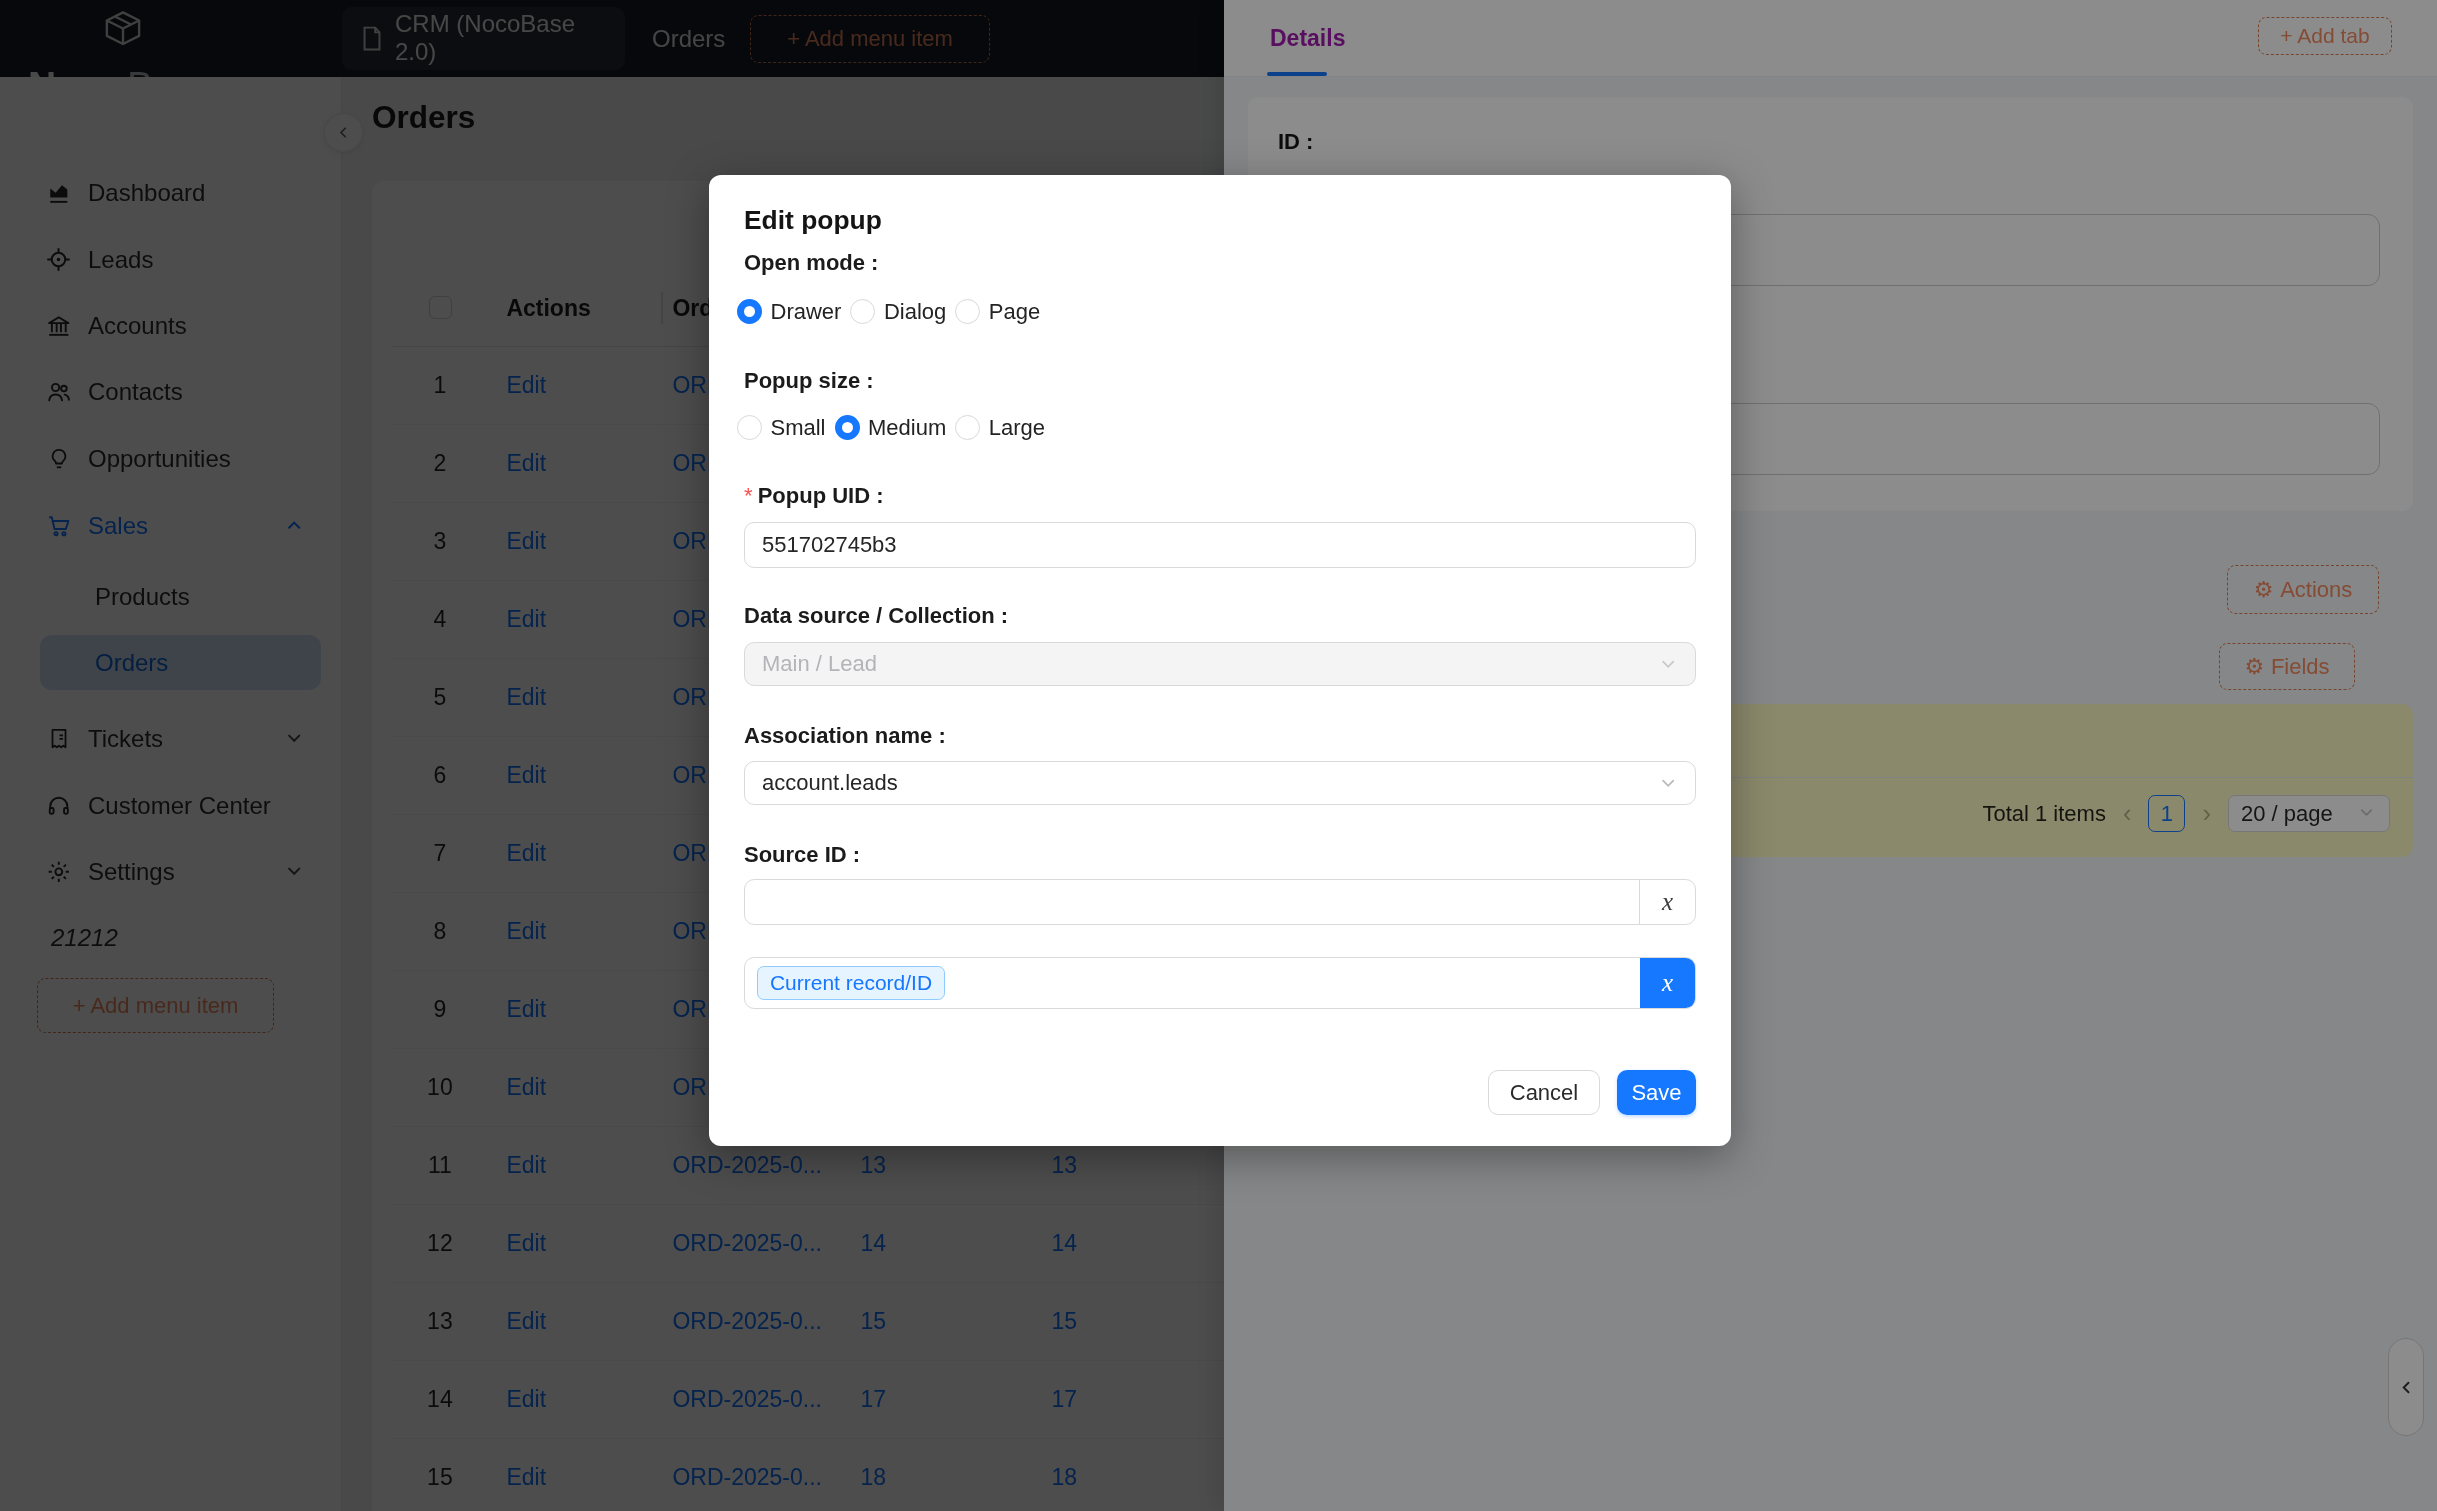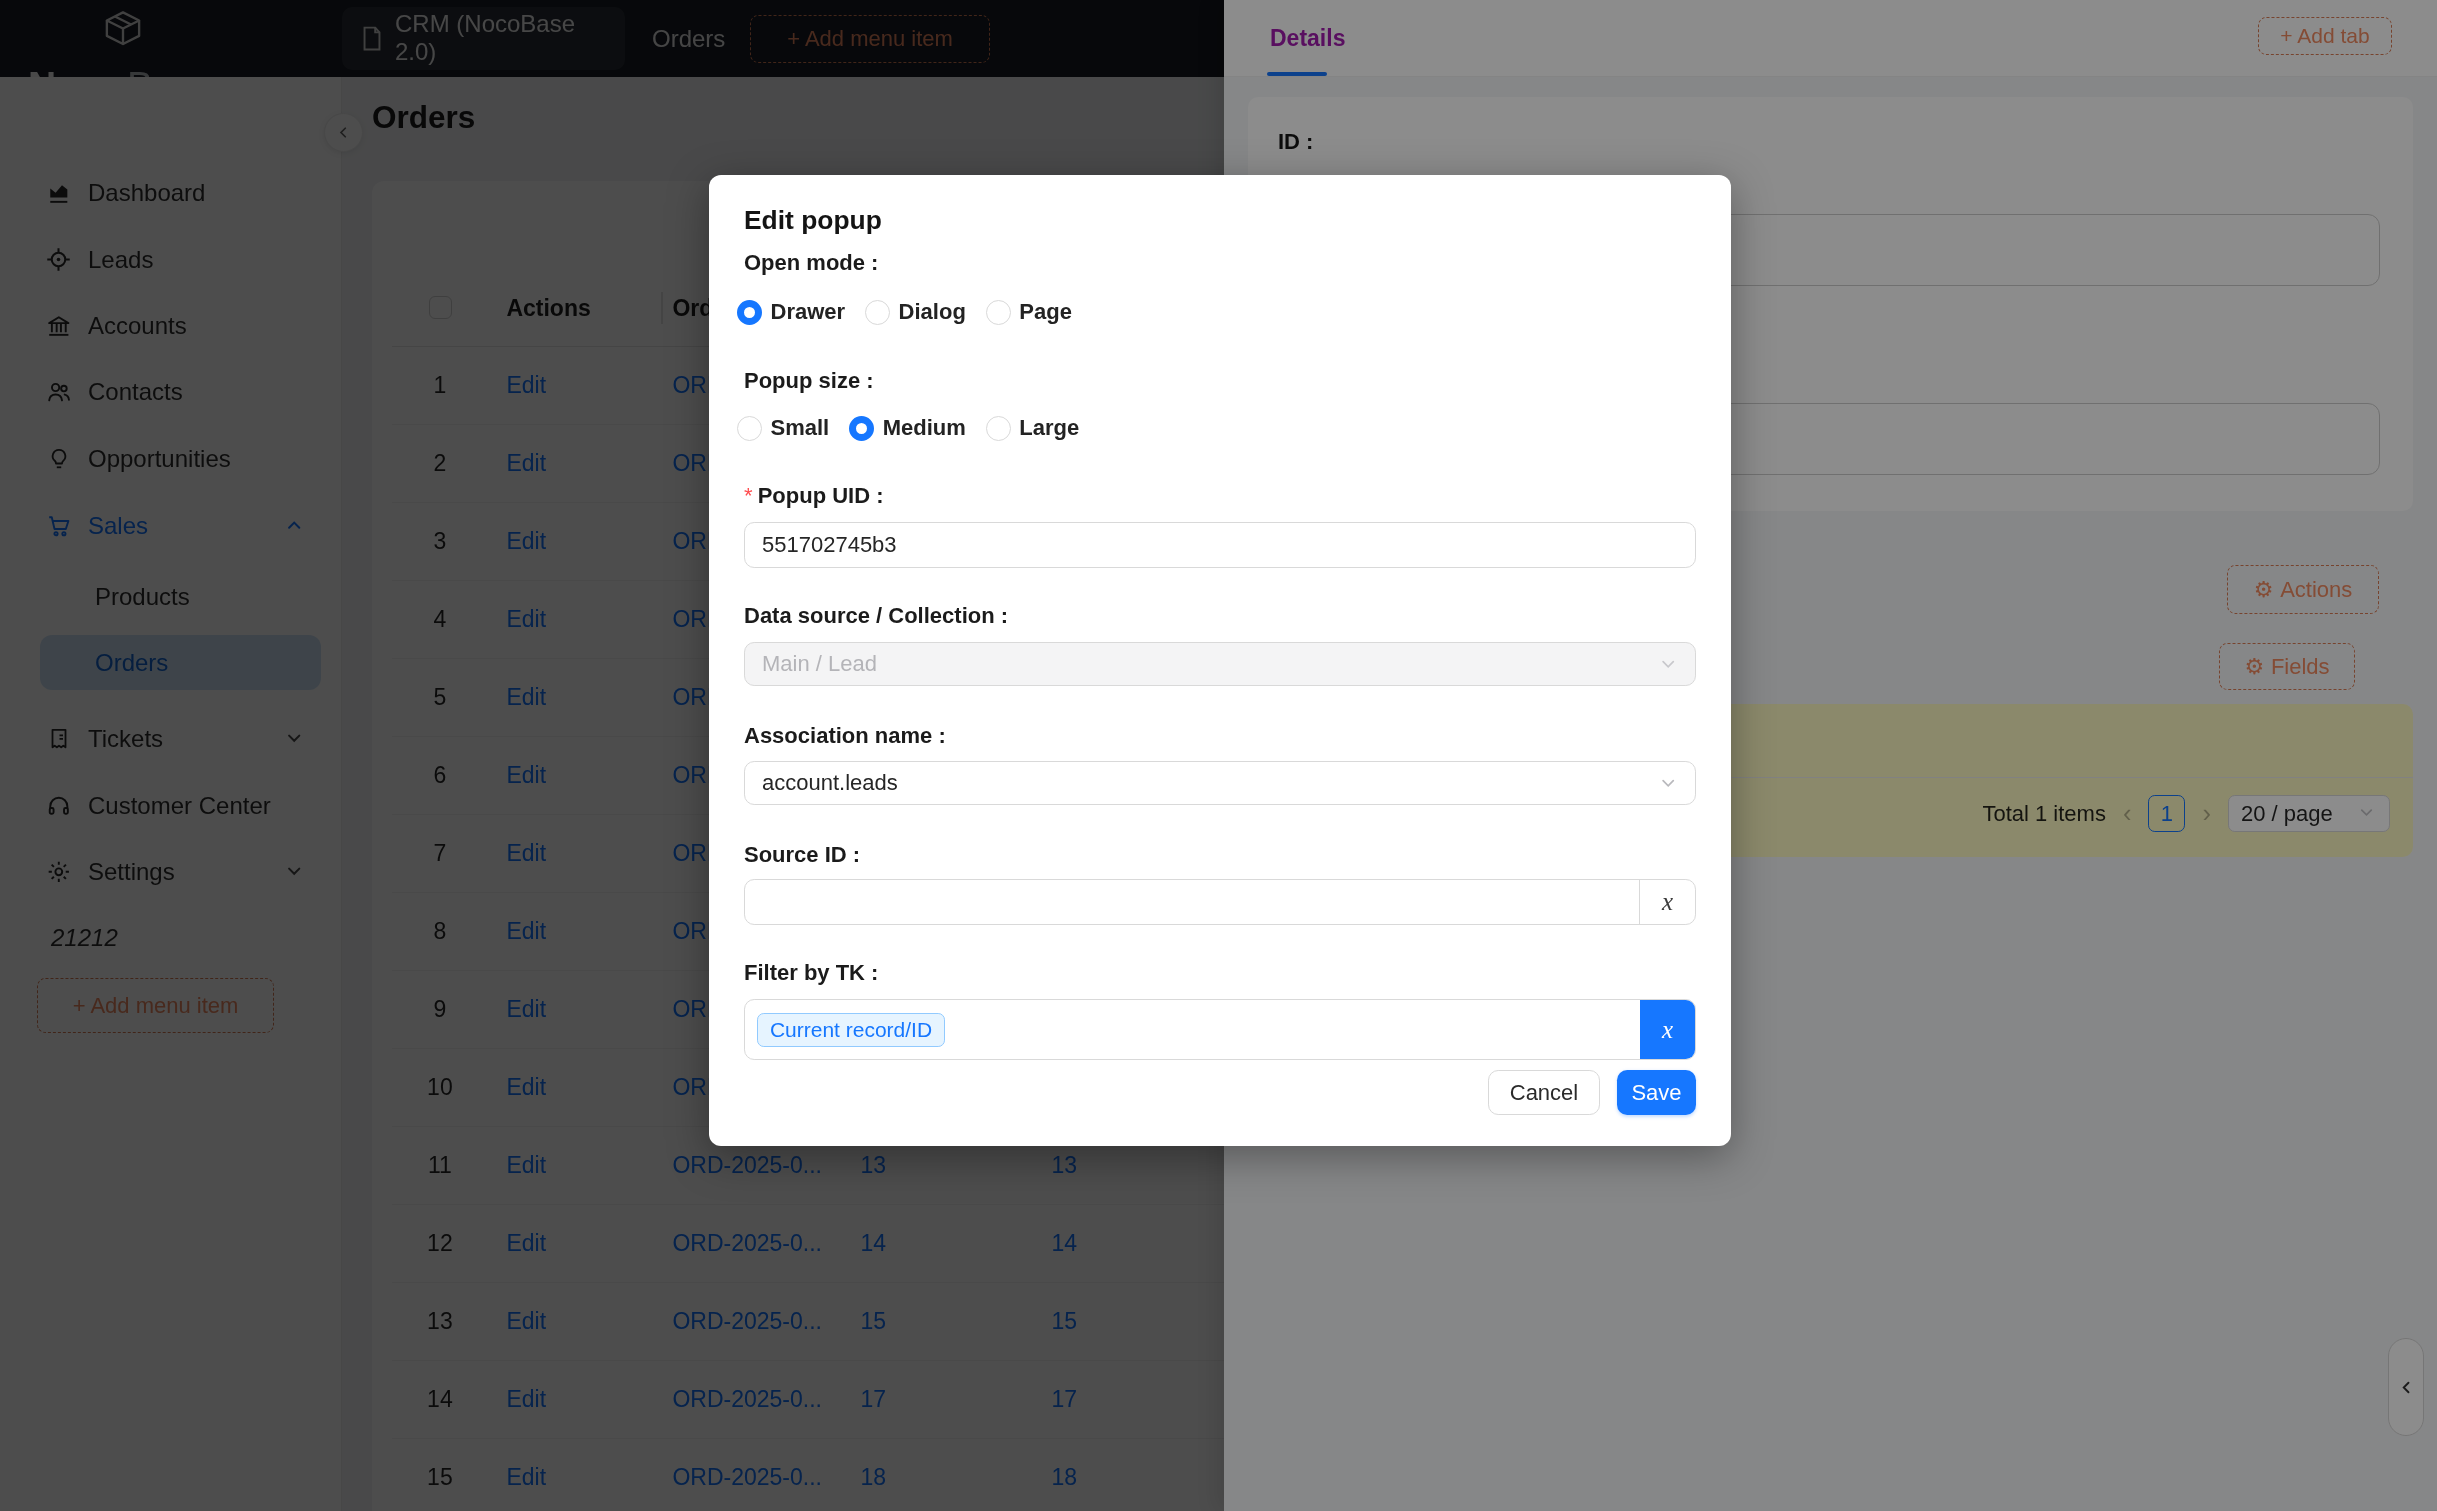--- a/index.html
+++ b/index.html
@@ -85,21 +85,21 @@
   .dr-handle{position:absolute;left:1164px;top:1338px;width:36px;height:98px;border-radius:19px;
              background:#fff;border:1.7px solid #d7d7d7;display:flex;align-items:center;justify-content:center;
              color:#333;box-sizing:border-box;}
   .gear{font-family:"DejaVu Sans",sans-serif;font-size:22px;line-height:1;}
   
   .modal{position:absolute;left:709px;top:175px;width:1022px;height:971px;background:#fff;
          border-radius:12px;z-index:40;box-shadow:0 10.2px 41px rgba(0,0,0,.35);}
   .m-title{position:absolute;left:35px;top:30px;font-size:26.4px;font-weight:700;color:#141414;}
   .m-label{position:absolute;left:35px;font-size:22px;font-weight:600;color:#1b1b1b;white-space:nowrap;}
   .req{color:#ff4d4f;margin-right:5.1px;font-weight:400;}
-  .radio-row{position:absolute;left:28px;display:flex;align-items:flex-start;gap:20px;height:25.6px;font-weight:bold;}
+  .radio-row{position:absolute;left:28px;display:flex;align-items:flex-end;gap:9px;height:25.6px;}
   .ropt{display:flex;align-items:center;gap:8.5px;font-size:22px;color:#232323;}
   .radio{width:25px;height:25px;border-radius:50%;border:1.7px solid #d9d9d9;background:#fff;box-sizing:border-box;}
   .radio.sel{border:7.7px solid #1677ff;}
   .m-input{position:absolute;left:35px;width:952px;height:46px;border:1.7px solid #d9d9d9;border-radius:10.2px;
            box-sizing:border-box;font-size:22px;color:#262626;padding:0 17px;background:#fff;
            font-family:"Liberation Sans",sans-serif;display:flex;align-items:center;}
   .m-select{position:absolute;left:35px;width:952px;height:44px;border:1.7px solid #d9d9d9;border-radius:10.2px;
             box-sizing:border-box;font-size:22px;display:flex;align-items:center;justify-content:space-between;
             padding:0 17px;background:#fff;color:#262626;}
   .m-select.disabled{background:#f4f4f5;color:#b4b4b8;}
@@ -512,21 +512,21 @@
 
     <div class="m-label" style="top:667px">Source ID :</div>
     <div class="grp" style="top:704px">
       <span class="grp-input"></span>
       <span class="grp-addon">
           <span class="x-var">x</span>
         </span>
     </div>
 
     <div class="m-label" style="top:785px">Filter by TK :</div>
-    <div class="grp" style="top:824px;height:61px">
+    <div class="grp" style="top:782px;height:52px">
       <span class="grp-input">
         <span class="tk-tag">Current record/ID</span>
       </span>
       <span class="grp-addon blue">
           <span class="x-var">x</span>
         </span>
     </div>
 
     <div class="m-btn btn-cancel">Cancel</div>
     <div class="m-btn btn-save">Save</div>

